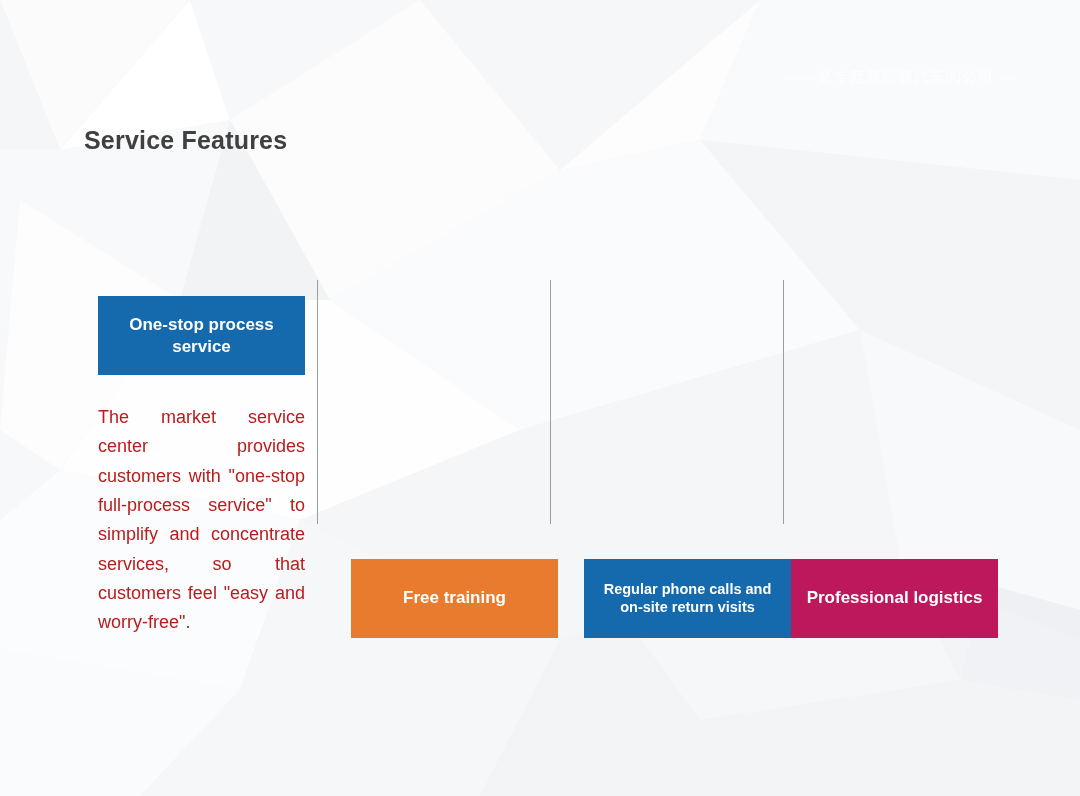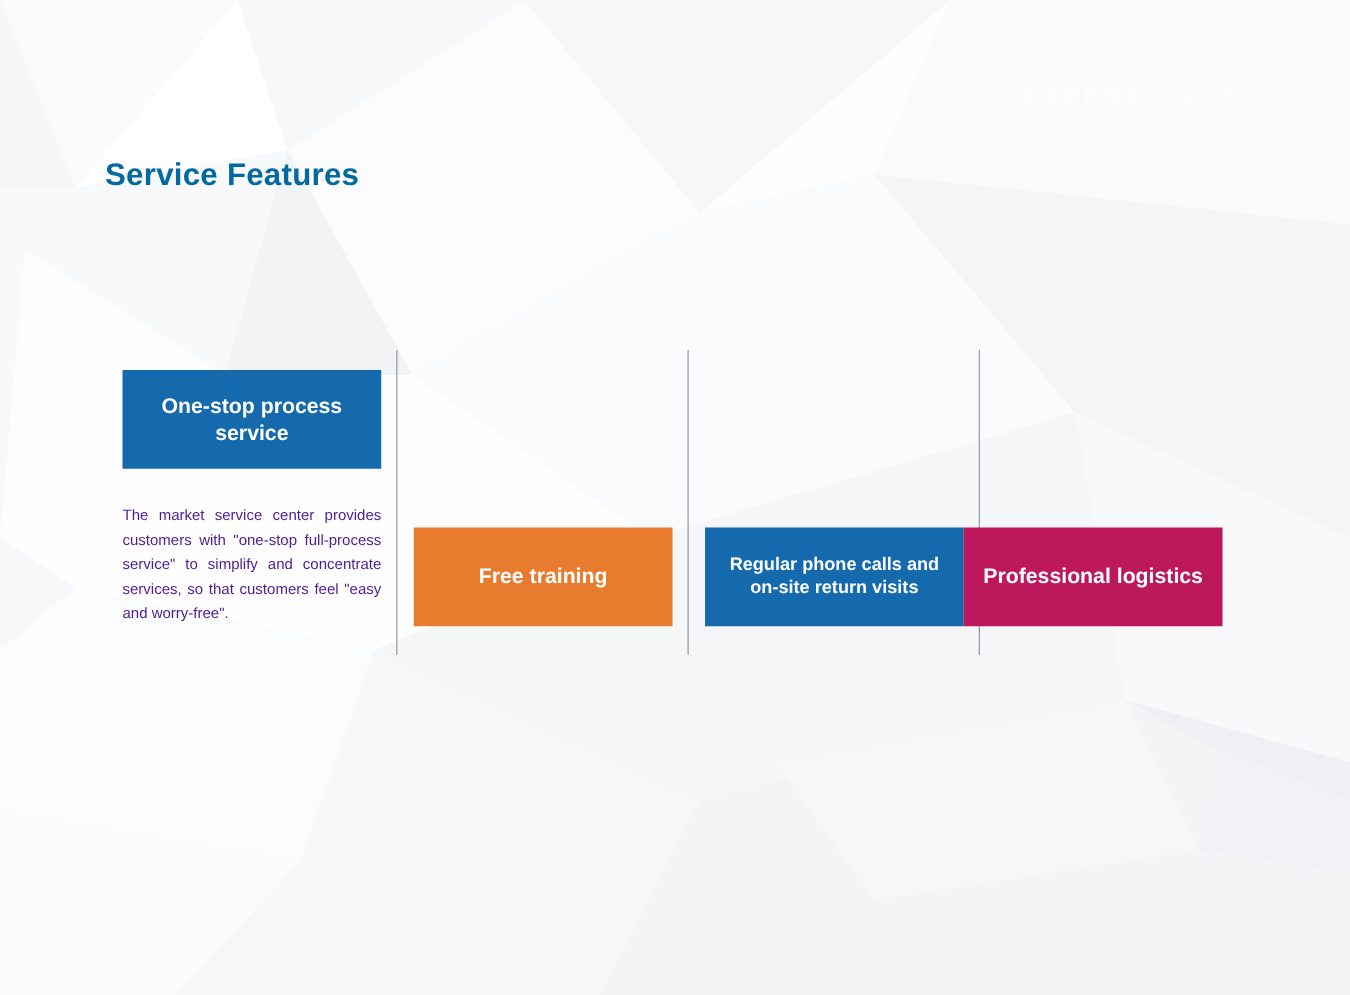--- a/index.html
+++ b/index.html
@@ -46,62 +46,62 @@
     text-shadow: 0 0 1px rgba(255,255,255,0.5);
   }
 
   
   .page-title {
     position: absolute;
     left: 84px;
     top: 126px;
     font-size: 25px;
     font-weight: bold;
-    color: #0369a1;
+    color: #404040;
     letter-spacing: 0.2px;
   }
 
   
   .columns {
     position: absolute;
     left: 98px;
     top: 296px;
     width: 906px;
     display: flex;
     align-items: flex-end;
   }
   .col {
     position: relative;
     box-sizing: border-box;
   }
   .col.c0 { width: 207px; margin-right: 26px; }
-  .col.c1 { width: 207px; margin-right: 26px; }
+  .col.c1 { width: 207px; margin-right: 26px; margin-left: 20px; }
   .col.c2 { width: 207px; }
   .col.c3 { width: 207px; }
 
   .feature-box {
     height: 79px;
     display: flex;
     align-items: center;
     justify-content: center;
     text-align: center;
     color: #ffffff;
     font-weight: bold;
     padding: 0 12px;
     box-sizing: border-box;
     line-height: 1.28;
   }
   .feature-box.size-lg { font-size: 17px; }
   .feature-box.size-sm { font-size: 14.5px; }
 
   .feature-body {
     margin-top: 28px;
-    font-size: 12px;
+    font-size: 18px;
     line-height: 1.63;
-    color: #4c1d95;
+    color: #b91c1c;
     text-align: justify;
     text-justify: inter-word;
   }
 
   
   .divider {
     position: absolute;
     width: 1px;
     background: #9a9da2;
     top: 280px;

